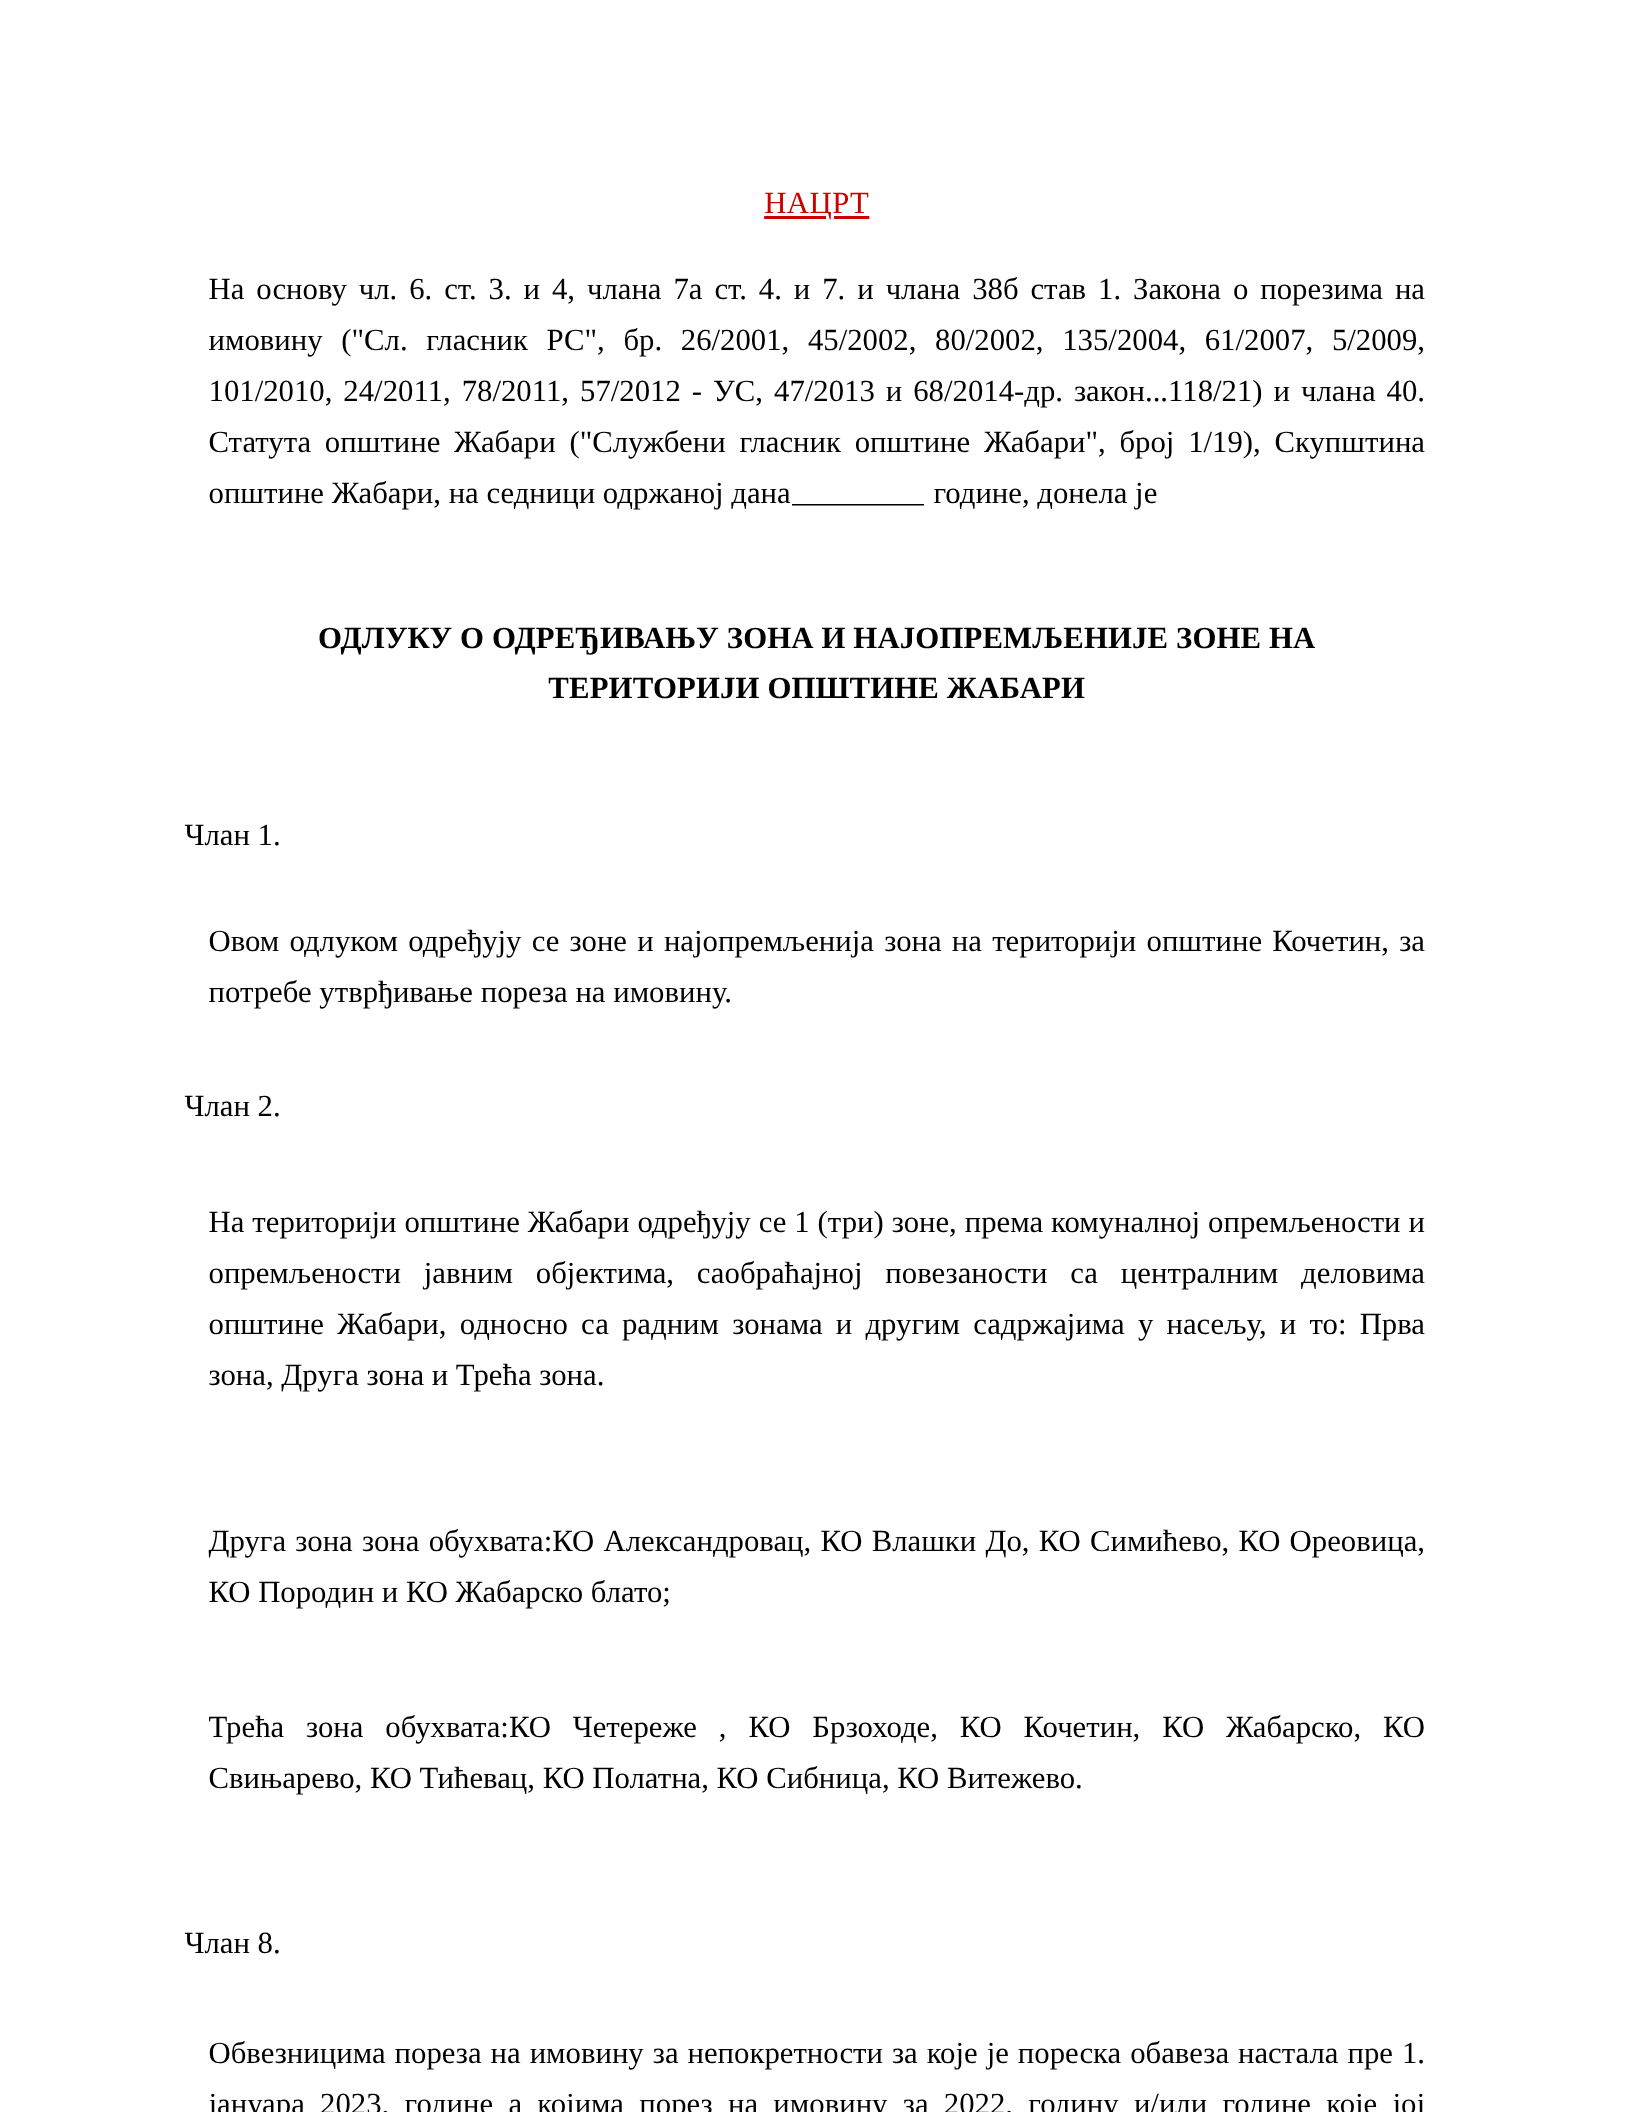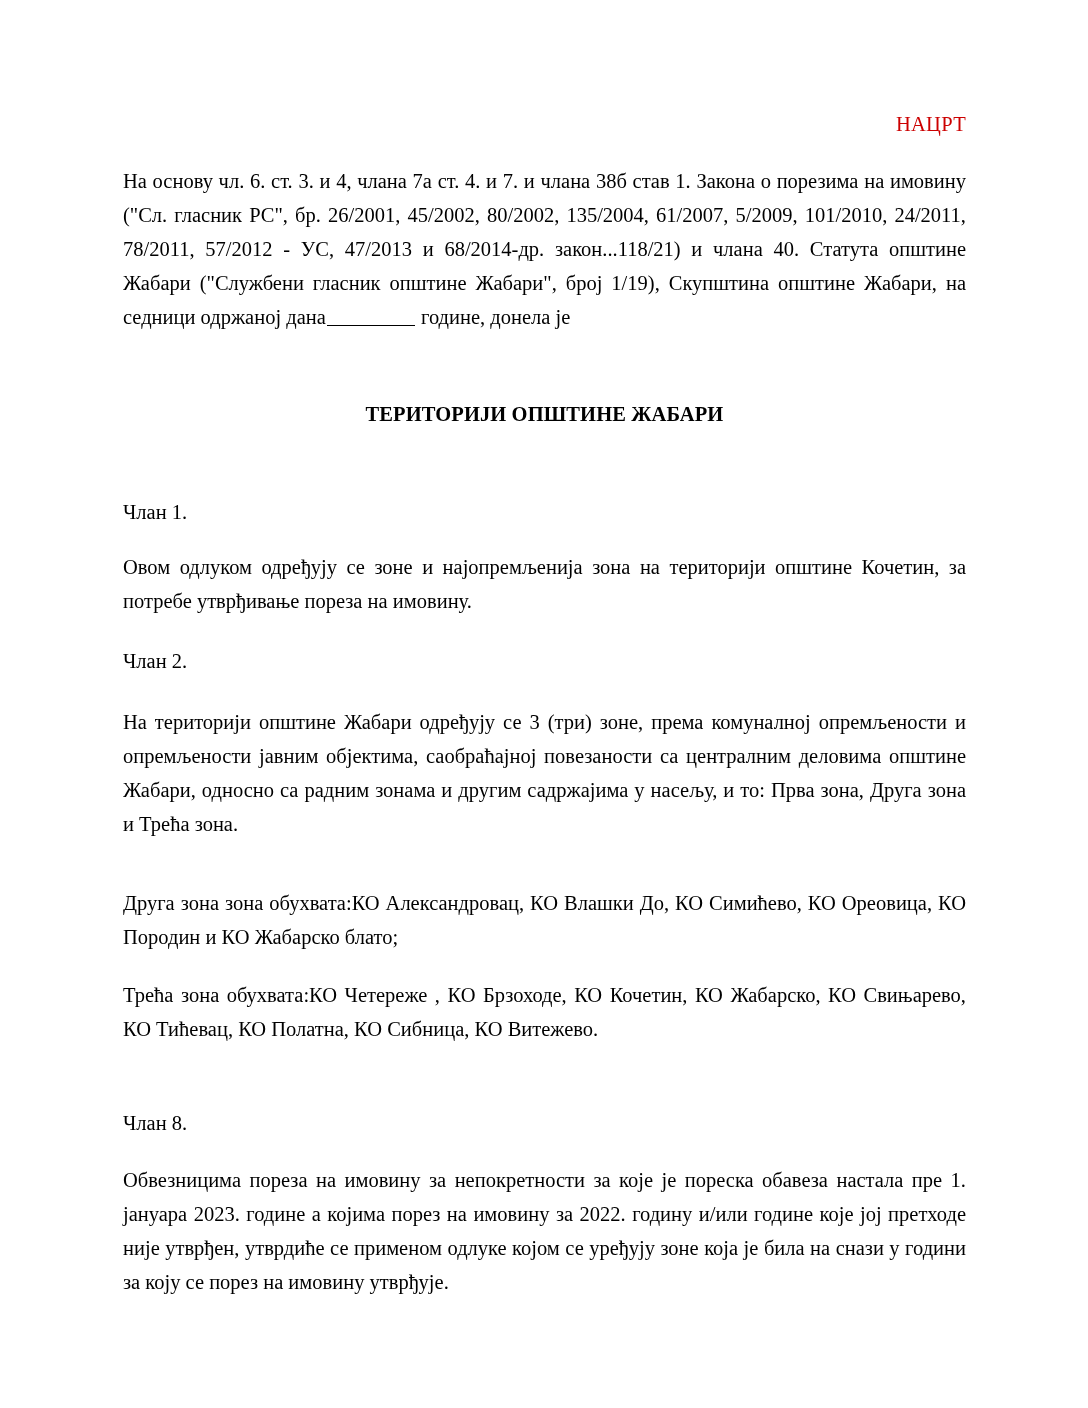--- a/index.html
+++ b/index.html
@@ -31,32 +31,33 @@
     top: 112px;
     width: 843px;
   }
 
   
   .draft-label {
     color: #cc0000;
     font-size: 20.5px;
     line-height: 1.25;
     letter-spacing: 0.3px;
-    margin: 0 0 26px 0;
-    text-align: right;
+    margin: 12px 0 26px 0;
+    text-align: center;
     white-space: pre;
+    text-decoration: underline;
   }
 
   
   .para {
     font-size: 20.5px;
     line-height: 34px;
     text-align: justify;
     text-justify: inter-word;
-    margin: 0;
+    margin: 16px;
     hyphens: none;
   }
   .preamble {
     margin-bottom: 0;
   }
   .blank-fill {
     display: inline-block;
     width: 88px;
     border-bottom: 1.5px solid #000;
     vertical-align: -2px;
@@ -98,34 +99,35 @@
 <body>
 
 <div class="page">
   <div class="content">
 
     <p class="draft-label" style="color: rgb(204, 0, 0);">НАЦРТ</p>
 
     <p class="para preamble"><span>На основу чл. 6. ст. 3. и 4, члана 7а ст. 4. и 7. и члана 38б став 1. Закона о порезима на имовину ("Сл. гласник РС", бр. 26/2001, 45/2002, 80/2002, 135/2004, 61/2007, 5/2009, 101/2010, 24/2011, 78/2011, 57/2012 - УС, 47/2013 и 68/2014-др. закон...118/21) и члана 40. Статута општине Жабари ("Службени гласник општине Жабари", број 1/19), Скупштина општине Жабари, на седници одржаној дана</span><span class="blank-fill"></span><span> године, донела је</span></p>
 
     <div class="doc-title">
+      <span class="title-line">ОДЛУКУ О ОДРЕЂИВАЊУ ЗОНА И НАЈОПРЕМЉЕНИЈЕ ЗОНЕ НА</span>
       <span class="title-line">ТЕРИТОРИЈИ ОПШТИНЕ ЖАБАРИ</span>
     </div>
 
     <div class="sp-1"></div>
 
     <p class="article-header">Члан 1.</p>
     <div class="sp-2"></div>
     <p class="para">Овом одлуком одређују се зоне и најопремљенија зона на територији општине Кочетин, за потребе утврђивање пореза на имовину.</p>
 
     <div class="sp-3"></div>
 
     <p class="article-header">Члан 2.</p>
     <div class="sp-4"></div>
-    <p class="para">На територији општине Жабари одређују се 3 (три) зоне, према комуналној опремљености и опремљености јавним објектима, саобраћајној повезаности са централним деловима општине Жабари, односно са радним зонама и другим садржајима у насељу, и то: Прва зона, Друга зона и Трећа зона.</p>
+    <p class="para">На територији општине Жабари одређују се 1 (три) зоне, према комуналној опремљености и опремљености јавним објектима, саобраћајној повезаности са централним деловима општине Жабари, односно са радним зонама и другим садржајима у насељу, и то: Прва зона, Друга зона и Трећа зона.</p>
     <div class="sp-5"></div>
     <div class="sp-6"></div>
     <p class="para">Друга зона зона обухвата:КО Александровац, КО Влашки До, КО Симићево, КО Ореовица, КО Породин и КО Жабарско блато;</p>
     <div class="sp-7"></div>
     <p class="para">Трећа зона обухвата:КО Четереже , КО Брзоходе, КО Кочетин, КО Жабарско, КО Свињарево, КО Тићевац, КО Полатна, КО Сибница, КО Витежево.</p>
 
     <div class="sp-8"></div>
 
     <p class="article-header">Члан 8.</p>
     <div class="sp-9"></div>

